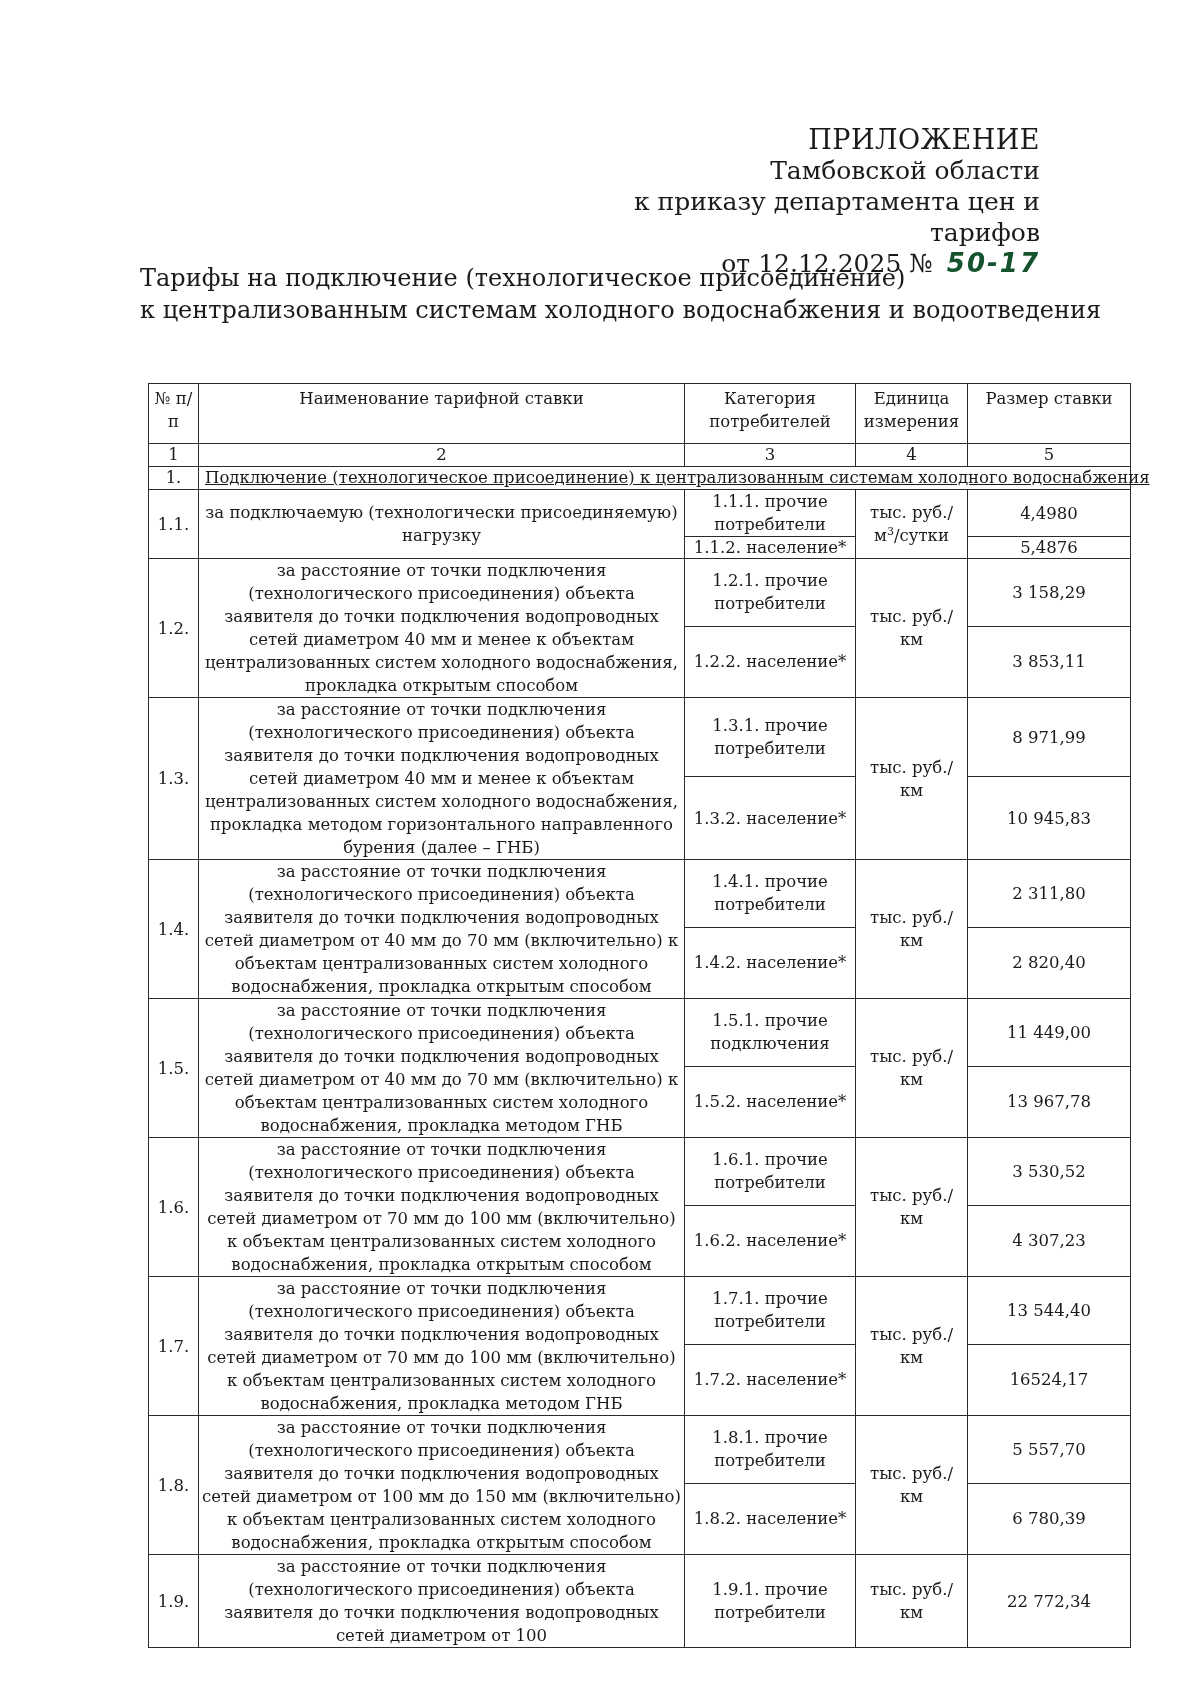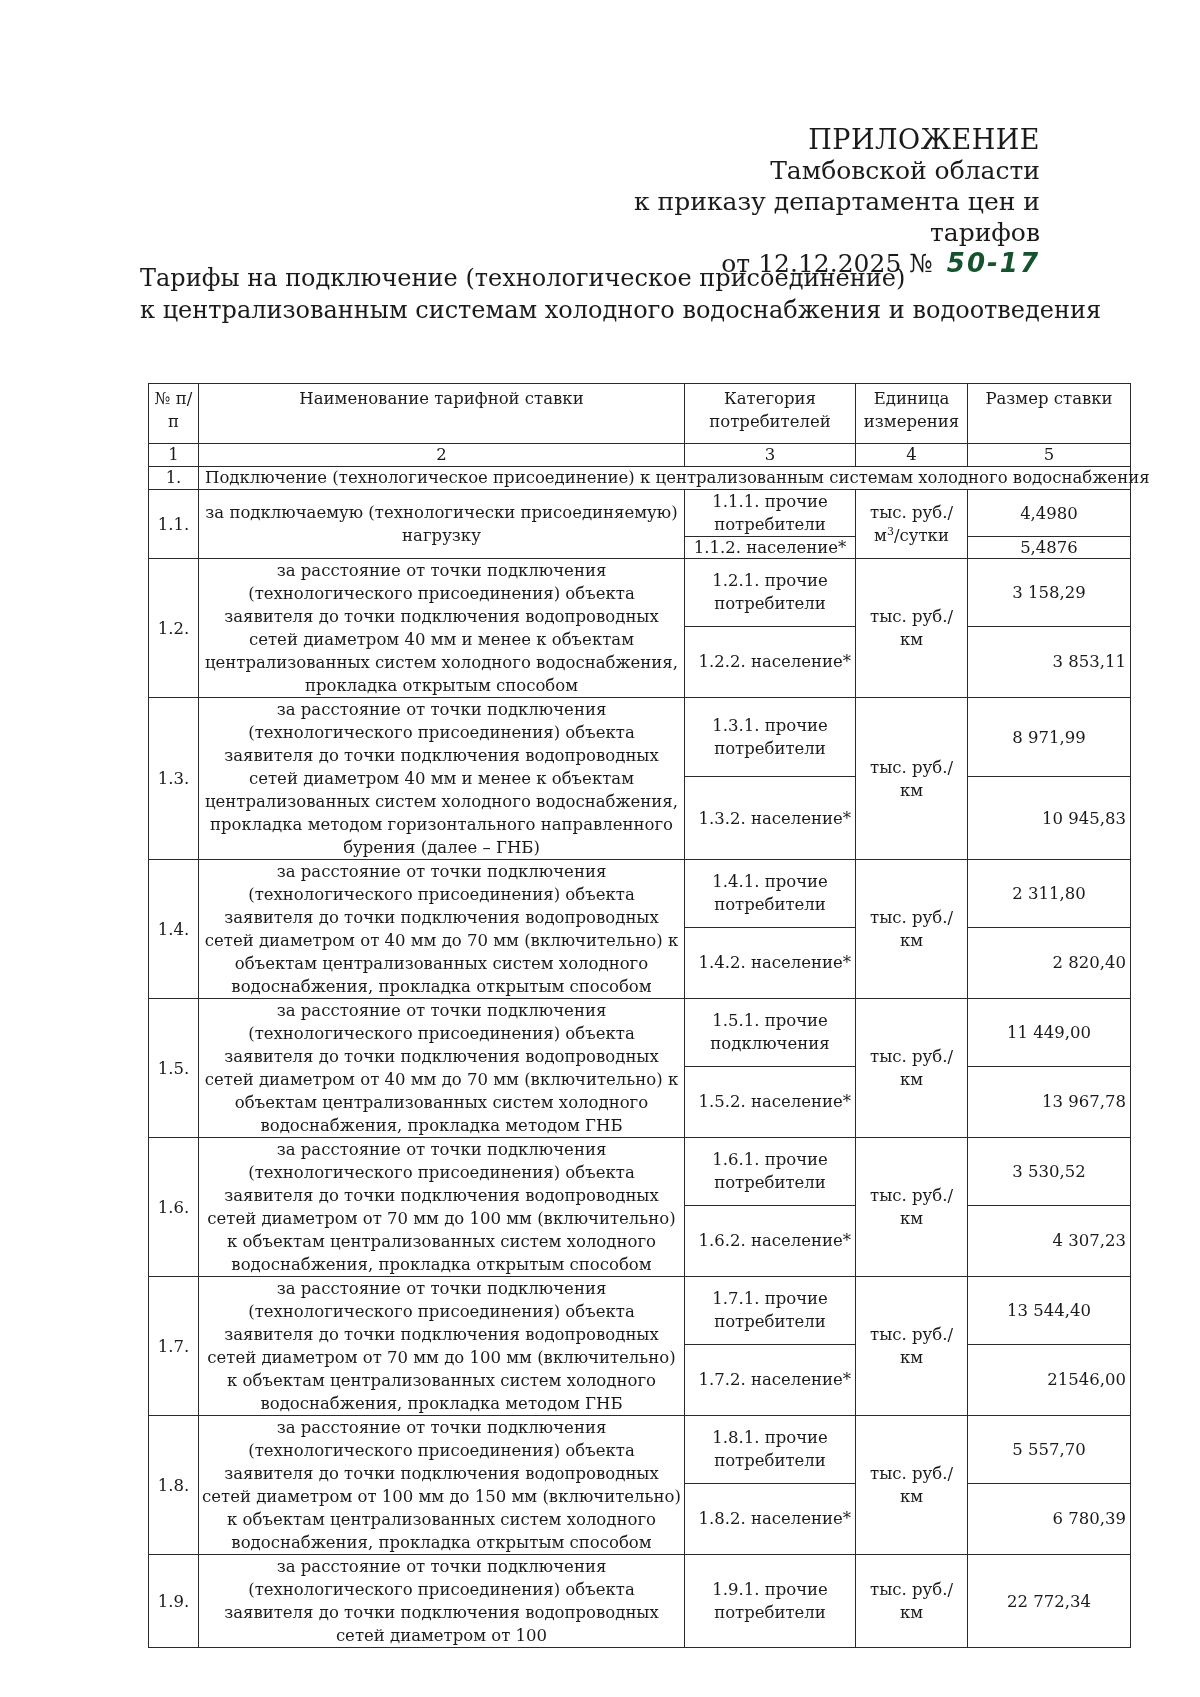--- a/index.html
+++ b/index.html
@@ -27,27 +27,27 @@
     border-collapse: collapse; table-layout: fixed;
     font-size: 16.5px; line-height: 23px;
   }
   table.tariffs td, table.tariffs th {
     border: 1.3px solid #2a2a2a; padding: 0 4px; text-align: center;
     vertical-align: middle; font-weight: normal;
   }
   table.tariffs th { vertical-align: top; padding-top: 3px; height: 56px; text-align: center; }
   table.tariffs tr.colnums td { height: 22px; line-height: 22px; }
   table.tariffs tr.section td { height: 22px; line-height: 22px; }
-  td.section-title { text-align: left !important; padding-left: 6px !important; white-space: nowrap; }
+  td.section-title { text-align: left !important; padding-left: 6px !important; white-space: nowrap; text-decoration: underline; }
   td.desc { padding: 0 3px !important; }
   td.value { text-align: center; }
   .row-1-1a td { height: 44px; }
   .row-1-1b td { height: 21px; line-height: 21px; }
   .sub-a td.cat, .sub-a td.value { height: 66px; }
-  .sub-b td.cat, .sub-b td.value { height: 69px; text-align: right; }
+  .sub-b td.cat, .sub-b td.value { height: 69px; }
   .last td { height: 67px; }
   sup { font-size: 11px; line-height: 0; }
 </style>
 </head>
 <body>
 
 <div class="appendix">
   <div class="title">ПРИЛОЖЕНИЕ</div>
   <div>Тамбовской области</div>
   <div>к приказу департамента цен и тарифов</div>
@@ -167,21 +167,21 @@
 
   <tr class="sub-a">
     <td rowspan="2">1.7.</td>
     <td rowspan="2" class="desc">за расстояние от точки подключения (технологического присоединения) объекта заявителя до точки подключения водопроводных сетей диаметром от 70 мм до 100 мм (включительно) к объектам централизованных систем холодного водоснабжения, прокладка методом ГНБ</td>
     <td class="cat">1.7.1. прочие потребители</td>
     <td rowspan="2">тыс. руб./км</td>
     <td class="value">13 544,40</td>
   </tr>
   <tr class="sub-b">
     <td class="cat">1.7.2. население*</td>
-    <td class="value">21546,00</td>
+    <td class="value">16524,17</td>
   </tr>
 
   <tr class="sub-a">
     <td rowspan="2">1.8.</td>
     <td rowspan="2" class="desc">за расстояние от точки подключения (технологического присоединения) объекта заявителя до точки подключения водопроводных сетей диаметром от 100 мм до 150 мм (включительно) к объектам централизованных систем холодного водоснабжения, прокладка открытым способом</td>
     <td class="cat">1.8.1. прочие потребители</td>
     <td rowspan="2">тыс. руб./км</td>
     <td class="value">5 557,70</td>
   </tr>
   <tr class="sub-b">

